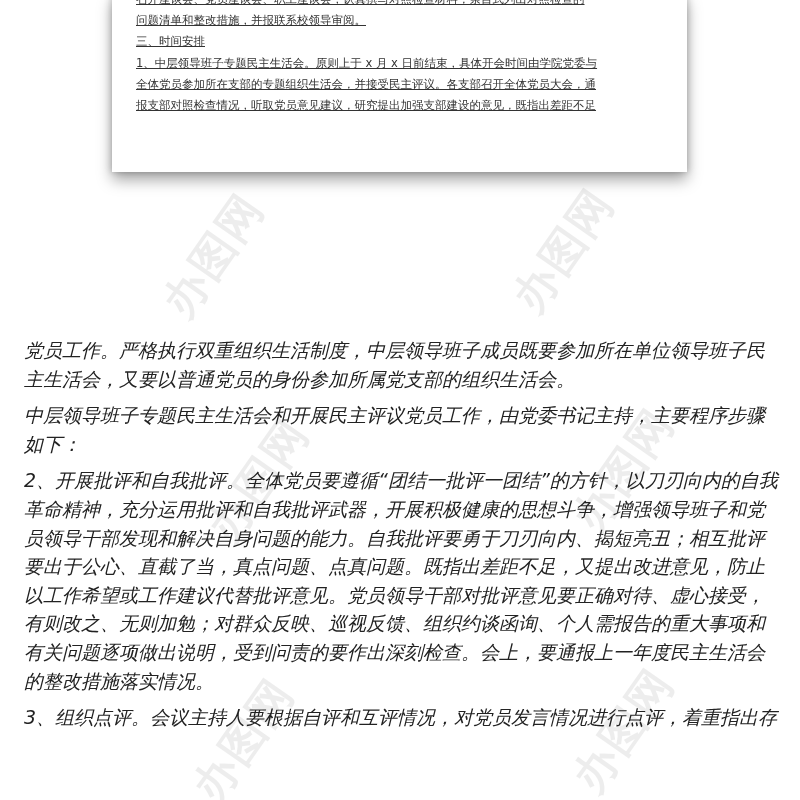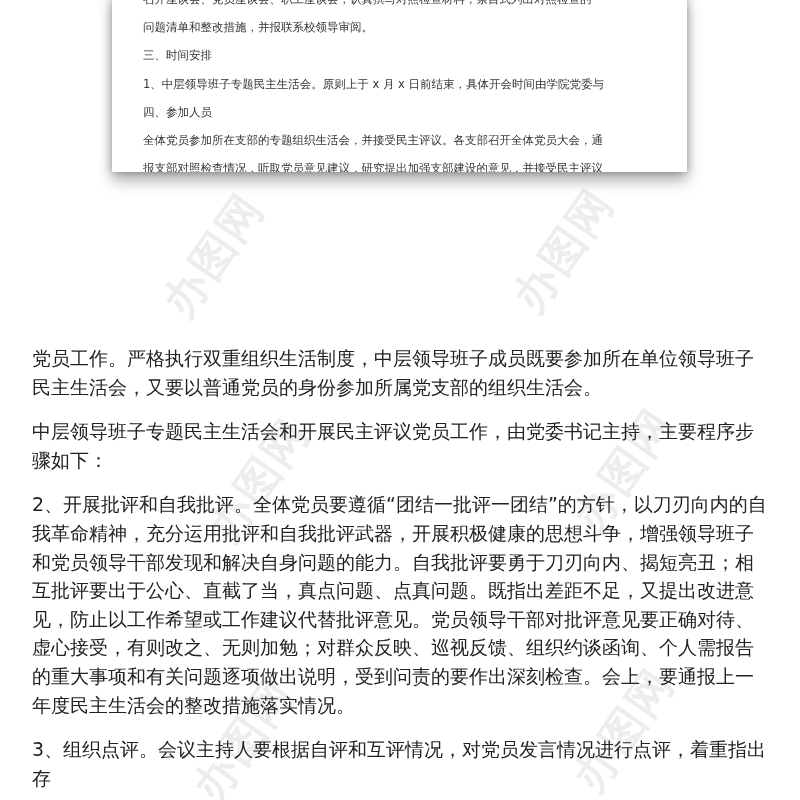--- a/index.html
+++ b/index.html
@@ -21,21 +21,21 @@
       overflow: hidden;
     }
     .card-body {
       position: absolute;
       left: 20px; top: 0px;
       width: 520px;
       font-size: 11.5px;
       line-height: 17.2px;
       color: #333333;
     }
-    .card-body p { margin: 11px; }
+    .card-body p { margin: 4px; text-decoration: underline; }
 
     
     .wm {
       position: absolute;
       color: rgba(0,0,0,0.07);
       font-size: 44px;
       font-weight: bold;
       transform: rotate(-55deg);
       transform-origin: left top;
       white-space: nowrap;
@@ -45,36 +45,35 @@
 
     
     .main {
       position: absolute;
       left: 16px; top: 328px;
       width: 770px;
       font-size: 19px;
       line-height: 28.6px;
       color: #222222;
     }
-    .main p { margin: 16px; }
+    .main p { margin: 8px; font-style: italic; }
   </style>
 </head>
 <body>
 
 <div class="page">
 
   <div class="card">
     <div class="card-body">
       <p style="margin-top:-3px;">召开座谈会、党员座谈会、职工座谈会，认真撰写对照检查材料，条目式列出对照检查的</p>
       <p>问题清单和整改措施，并报联系校领导审阅。</p>
       <p>三、时间安排</p>
       <p>1、中层领导班子专题民主生活会。原则上于 x 月 x 日前结束，具体开会时间由学院党委与</p>
-      <p>四、参加人员</p>
       <p>全体党员参加所在支部的专题组织生活会，并接受民主评议。各支部召开全体党员大会，通</p>
-      <p>报支部对照检查情况，听取党员意见建议，研究提出加强支部建设的意见，并接受民主评议</p>
+      <p>报支部对照检查情况，听取党员意见建议，研究提出加强支部建设的意见，既指出差距不足</p>
     </div>
   </div>
 
   <div class="wm" style="left:150px; top:295px;">办图网</div>
   <div class="wm" style="left:500px; top:290px;">办图网</div>
   <div class="wm" style="left:195px; top:520px;">办图网</div>
   <div class="wm" style="left:560px; top:510px;">办图网</div>
   <div class="wm" style="left:180px; top:780px;">办图网</div>
   <div class="wm" style="left:560px; top:770px;">办图网</div>
 

